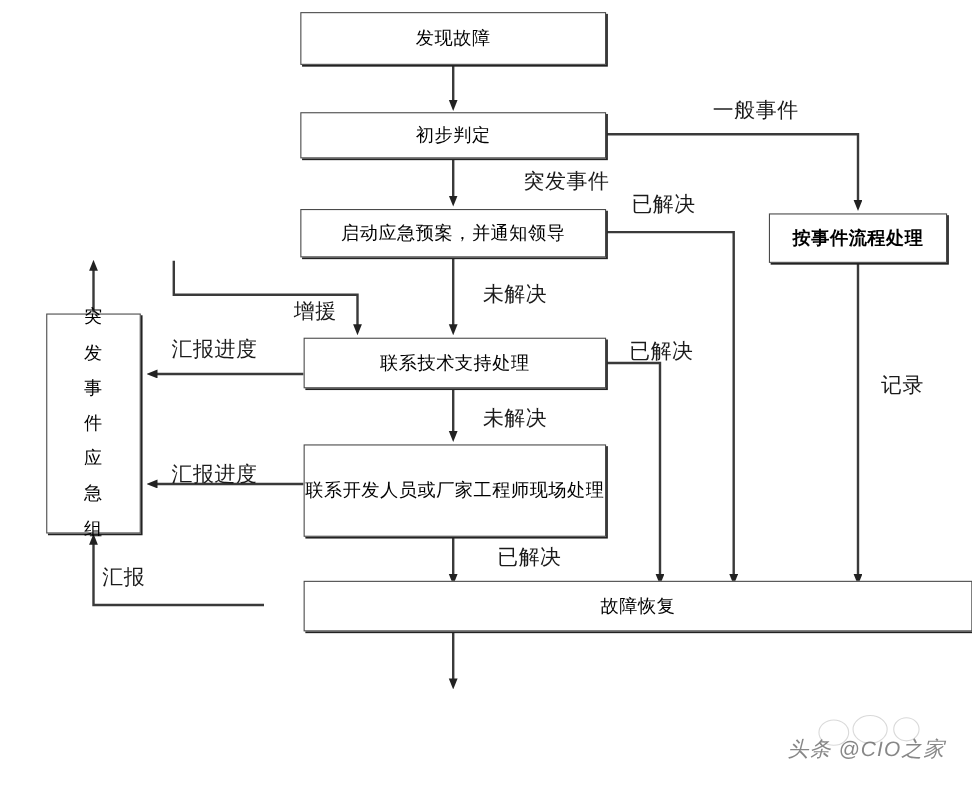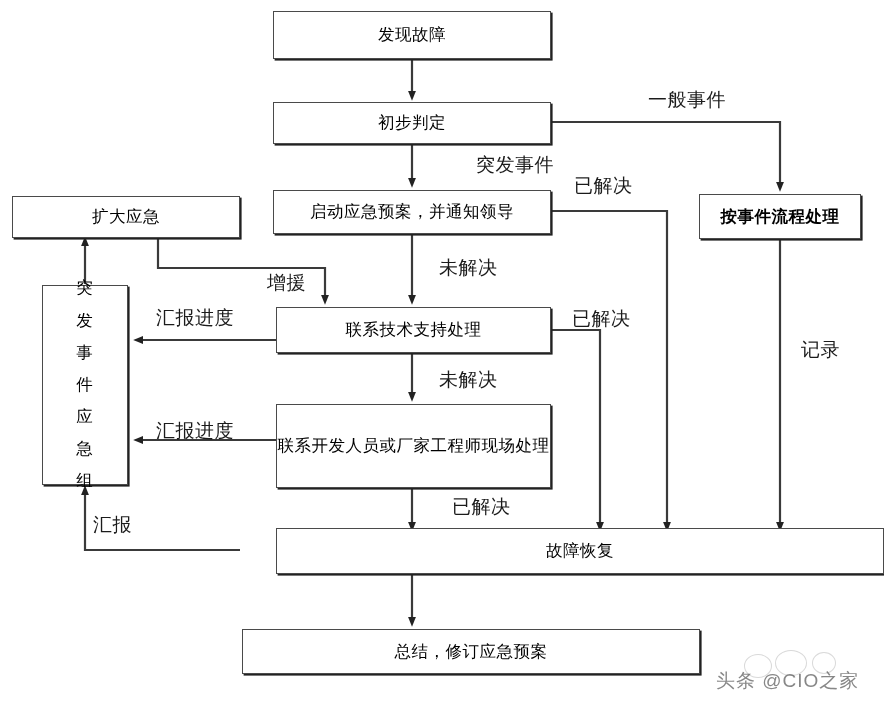--- a/index.html
+++ b/index.html
@@ -45,20 +45,21 @@
     white-space:nowrap;
   }
   .watermark{
     position:absolute;
     font-size:19px;
     color:#5a5a5a;
     opacity:.72;
     letter-spacing:1px;
     white-space:nowrap;
     font-family:"Liberation Sans","DejaVu Sans",sans-serif;
+    font-style:italic;
   }
   .wm-dot{
     position:absolute;
     border-radius:50%;
     border:1.4px solid #b9b9b9;
     opacity:.55;
   }
 </style>
 </head>
 <body>
@@ -114,23 +115,20 @@
   </div>
 
   <div class="node" style="left:273px;top:190px;width:278px;height:44px;">
     <span class="ln">启动应急预案，并通知领导</span>
   </div>
 
   <div class="node" style="left:699px;top:194px;width:162px;height:45px;font-weight:bold;">
     <span class="ln">按事件流程处理</span>
   </div>
 
-  <div class="node" style="left:12px;top:196px;width:228px;height:42px;">
-    <span class="ln">扩大应急</span>
-  </div>
 
   <div class="node vert" style="left:42px;top:285px;width:86px;height:200px;">
     <span class="ln">突</span>
     <span class="ln">发</span>
     <span class="ln">事</span>
     <span class="ln">件</span>
     <span class="ln">应</span>
     <span class="ln">急</span>
     <span class="ln">组</span>
   </div>
@@ -141,23 +139,20 @@
 
   <div class="node" style="left:276px;top:404px;width:275px;height:84px;flex-direction:row;">
     <span class="ln">联系开发人员或</span>
     <span class="ln">厂家工程师现场处理</span>
   </div>
 
   <div class="node" style="left:240px;top:528px;width:608px;height:46px;margin-left:36px;">
     <span class="ln">故障恢复</span>
   </div>
 
-  <div class="node" style="left:242px;top:629px;width:458px;height:45px;">
-    <span class="ln">总结，修订应急预案</span>
-  </div>
 
   <div class="elabel" style="left:648px;top:87px;">一般事件</div>
 
   <div class="elabel" style="left:476px;top:152px;">突发事件</div>
 
   <div class="elabel" style="left:574px;top:173px;">已解决</div>
 
   <div class="elabel" style="left:439px;top:255px;">未解决</div>
 
   <div class="elabel" style="left:267px;top:270px;">增援</div>

